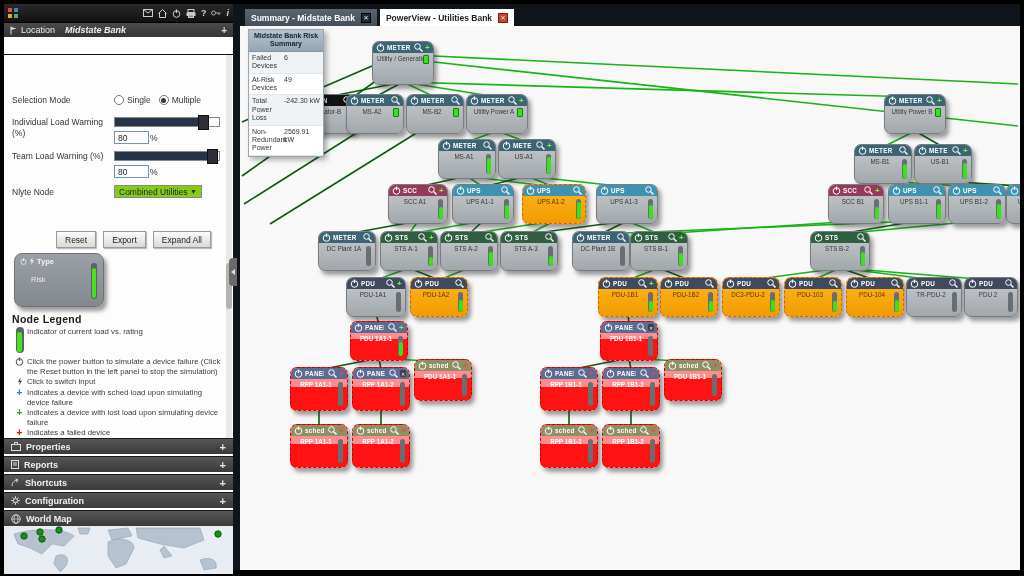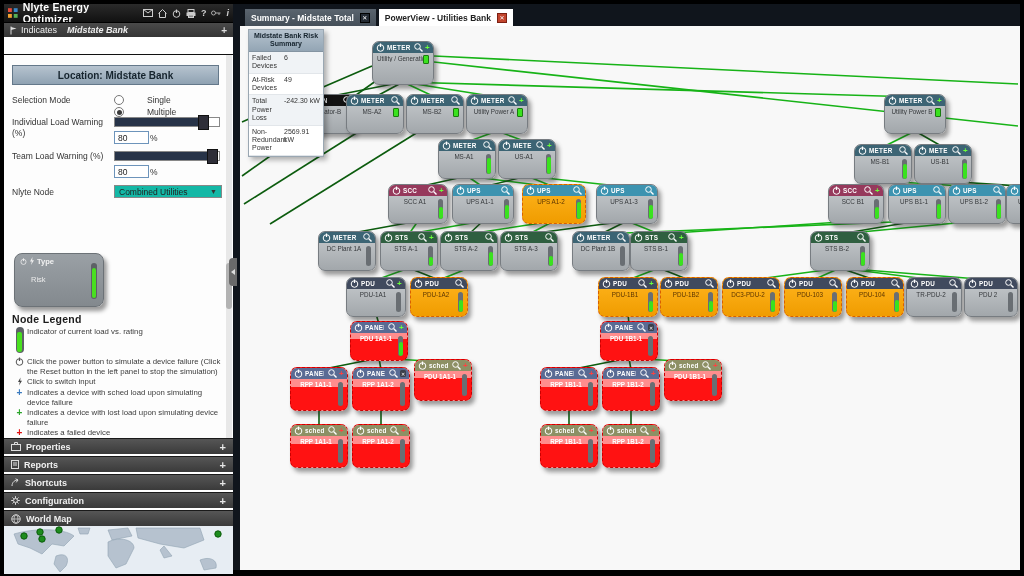--- a/index.html
+++ b/index.html
@@ -15,29 +15,29 @@
   #detbar{top:34px;background:linear-gradient(#383838,#262626);}
   .navbar .plusmin{margin-left:auto;font-weight:bold;font-size:10px;color:#ddd;}
   .navbar .nlab{margin-left:4px;}
   #locname{font-weight:bold;font-style:italic;margin-left:10px;}
   #details-label{text-decoration:underline;}
   
   #content{position:absolute;left:0;top:50px;width:229px;height:384px;background:#fdfdfd;overflow:hidden;border-top:1px solid #111;}
   #loc-title{position:absolute;left:8px;top:10px;width:205px;height:18px;background:linear-gradient(#b6c3cf,#8fa2b2);border:1px solid #64788a;color:#16242e;font-size:10px;font-weight:bold;display:flex;align-items:center;justify-content:center;}
   .frow{position:absolute;left:8px;width:208px;font-size:8.5px;color:#333;}
   .flabel{position:absolute;left:0;top:0;width:100px;line-height:1.25;}
-  .radio{display:inline-flex;align-items:center;margin-right:8px;gap:20px;}
+  .radio{display:inline-flex;align-items:center;margin-right:8px;}
   .rdot{width:8px;height:8px;border-radius:50%;border:1px solid #777;background:#fff;margin-right:3px;position:relative;}
   .rdot.sel::after{content:"";position:absolute;left:1.5px;top:1.5px;width:5px;height:5px;border-radius:50%;background:#3a3a3a;}
   .slider{position:absolute;left:102px;top:0;width:104px;height:8px;border:1px solid #888;background:#fff;}
   .sfill{height:100%;background:#273348;}
   .shandle{position:absolute;top:-3px;width:9px;height:13px;background:#2e2e38;border:1px solid #111;}
   .numbox{position:absolute;left:102px;width:30px;height:11px;border:1px solid #6d94bb;font-size:8.5px;color:#222;display:flex;align-items:center;padding-left:3px;background:#fff;}
   .unit{position:absolute;left:138px;font-size:8.5px;color:#333;}
-  .selectbox{position:absolute;left:102px;top:-2px;width:108px;height:13px;border:1px solid #888;background:#14b8a6;font-size:8.5px;color:#222;display:flex;align-items:center;padding:0 4px;box-sizing:border-box;}
+  .selectbox{position:absolute;left:102px;top:-2px;width:88px;height:13px;border:1px solid #888;background:#84cc16;font-size:8.5px;color:#222;display:flex;align-items:center;padding:0 4px;box-sizing:border-box;}
   .selectbox .caret{margin-left:auto;font-size:7px;color:#333;}
   .btnrow{position:absolute;left:52px;top:176px;display:flex;gap:7px;}
   .btn{height:15px;padding:0 8px;background:linear-gradient(#fcfcfc,#d9d9d9);border:1px solid #9a9a9a;font-size:8.5px;color:#222;display:flex;align-items:center;box-shadow:1px 1px 1px rgba(0,0,0,.25);}
   
   #sample-node{position:absolute;left:10px;top:198px;width:88px;height:52px;background:linear-gradient(#9aa0a5,#83898e);border-radius:8px;box-shadow:3px 4px 4px rgba(0,0,0,.4);border:1px solid #6c7277;}
   #sample-node .sh{height:14px;display:flex;align-items:center;padding:0 5px;color:#f2f2f2;font-size:7.5px;font-weight:bold;}
   #sample-node .sn{color:#ececec;font-size:7.5px;padding-left:16px;}
   #sample-node .sbar{position:absolute;right:6px;top:9px;width:6px;height:36px;background:#5d6166;border-radius:3px;}
   #sample-node .sbar::after{content:"";position:absolute;left:1px;bottom:1px;width:4px;height:30px;background:#49e020;border-radius:2px;}
   .h2{position:absolute;left:8px;font-size:10.5px;font-weight:bold;color:#1c1c1c;letter-spacing:.3px;}
@@ -99,21 +99,20 @@
 
   <div id="sidebar">
 
     <div class="appbar">
       <svg width="10" height="10" viewBox="0 0 10 10">
           <rect x="0" y="0" width="4" height="4" fill="#e74c3c"></rect>
           <rect x="6" y="0" width="4" height="4" fill="#3a87c8"></rect>
           <rect x="0" y="6" width="4" height="4" fill="#f0a030"></rect>
           <rect x="6" y="6" width="4" height="4" fill="#56b056"></rect>
         </svg>
-      <span class="title">Nlyte Energy Optimizer</span>
       <span class="spacer"></span>
       <span class="hicon">
           <svg width="10" height="8" viewBox="0 0 10 8">
             <rect x="0.5" y="0.5" width="9" height="7" fill="none" stroke="#ccc"></rect>
             <path d="M0.5,0.5 L5,4 L9.5,0.5" fill="none" stroke="#ccc"></path>
           </svg>
         </span>
       <span class="hicon">
           <svg width="9" height="9" viewBox="0 0 9 9">
             <path d="M0.5,4.5 L4.5,0.5 L8.5,4.5 M1.5,4 L1.5,8.5 L7.5,8.5 L7.5,4" fill="none" stroke="#ccc"></path>
@@ -141,28 +140,27 @@
           </svg>
         </span>
       <span class="hicon" style="font-style:italic;font-weight:bold;">i</span>
     </div>
 
     <div class="navbar" id="locbar">
       <svg width="7" height="9" viewBox="0 0 7 9">
           <line x1="1" y1="0.5" x2="1" y2="8.5" stroke="#ddd"></line>
           <path d="M1,1 L6.5,2.5 L1,4 Z" fill="#ddd"></path>
         </svg>
-      <span class="nlab">Indicates</span>
+      <span class="nlab">Location</span>
       <span id="locname">Midstate Bank</span>
       <span class="plusmin">+</span>
     </div>
 
 
     <div id="content">
-      <div id="loc-title">Location: Midstate Bank</div>
 
       <div class="frow" style="top:40px;height:14px;">
         <span class="flabel">Selection Mode</span>
         <span id="radio-group" style="position:absolute;left:102px;top:0;"><span class="radio">
               <span class="rdot"></span>
               <span>Single</span>
             </span><span class="radio">
               <span class="rdot sel"></span>
               <span>Multiple</span>
             </span></span>
@@ -189,20 +187,25 @@
       </div>
 
       <div class="frow" style="top:132px;">
         <span class="flabel">Nlyte Node</span>
         <div class="selectbox">
           <span>Combined Utilities</span>
           <span class="caret">▼</span>
         </div>
       </div>
 
+      <div class="btnrow" id="btnrow">
+          <div class="btn">Reset</div>
+          <div class="btn">Export</div>
+          <div class="btn">Expand All</div>
+        </div>
 
       <div id="sample-node">
         <div class="sh">
           <svg width="7" height="7" viewBox="0 0 9 9">
               <circle cx="4.5" cy="5" r="3.3" fill="none" stroke="#eee"></circle>
               <line x1="4.5" y1="0.5" x2="4.5" y2="4" stroke="#eee" stroke-width="1.2"></line>
             </svg>
           <svg width="6" height="8" viewBox="0 0 6 8" style="margin:0 2px;">
               <path d="M3.5,0 L1,4.5 L2.8,4.5 L2,8 L5,3.2 L3.2,3.2 Z" fill="#eee"></path>
             </svg>
@@ -343,21 +346,21 @@
             <circle cx="55" cy="4" r="3.2" fill="#1d8c1d" stroke="#0b5c0b"></circle>
             <circle cx="214" cy="8" r="3.2" fill="#1d8c1d" stroke="#0b5c0b"></circle>
           </g>
       </svg>
     </div>
   </div>
 
   <div id="mainarea">
     <div id="tabbar">
         <div class="tab inactive">
-          <span>Summary - Midstate Total</span>
+          <span>Summary - Midstate Bank</span>
           <span class="tclose dark">✕</span>
         </div>
         <div class="tab active">
           <span>PowerView - Utilities Bank</span>
           <span class="tclose red">✕</span>
         </div>
       </div>
 
     <div id="canvas">
       <svg id="edges" width="780" height="544" viewBox="0 0 780 544">

